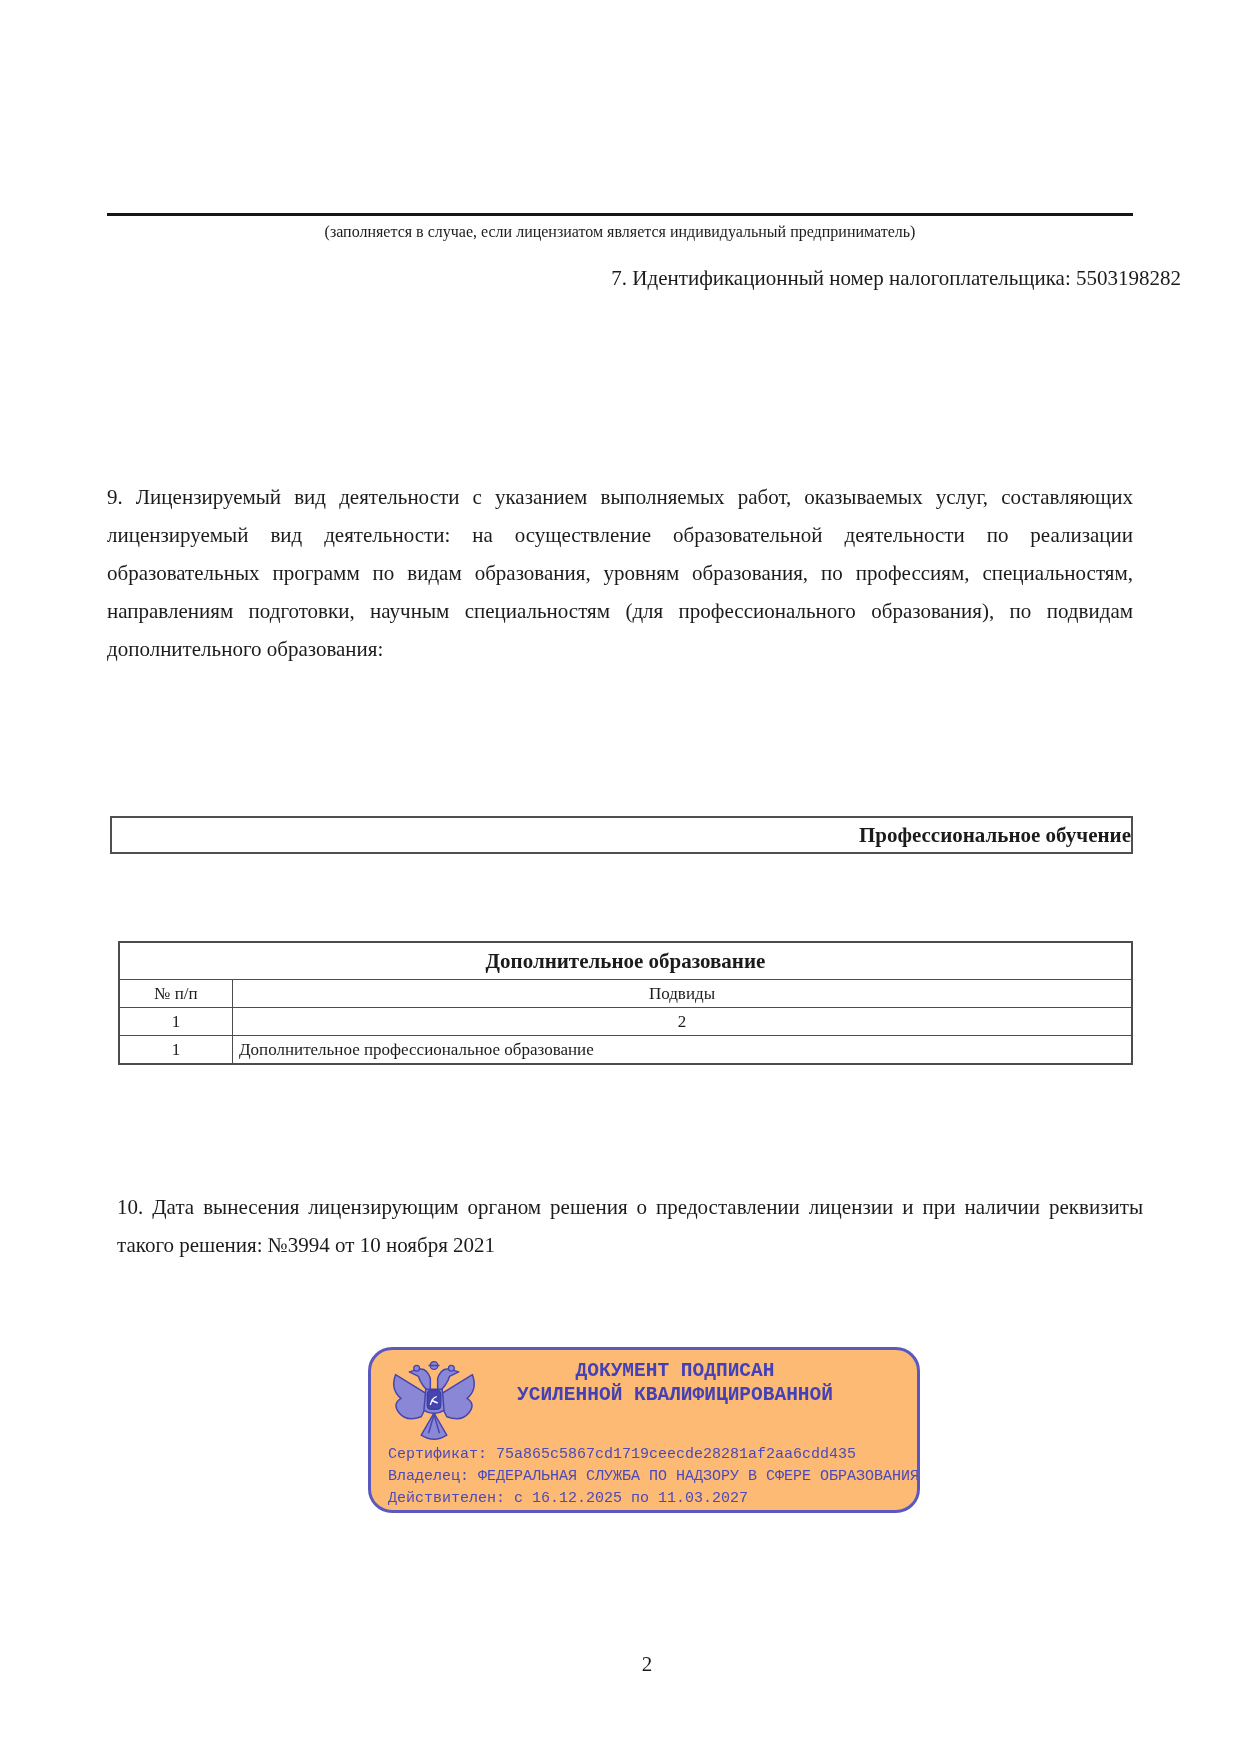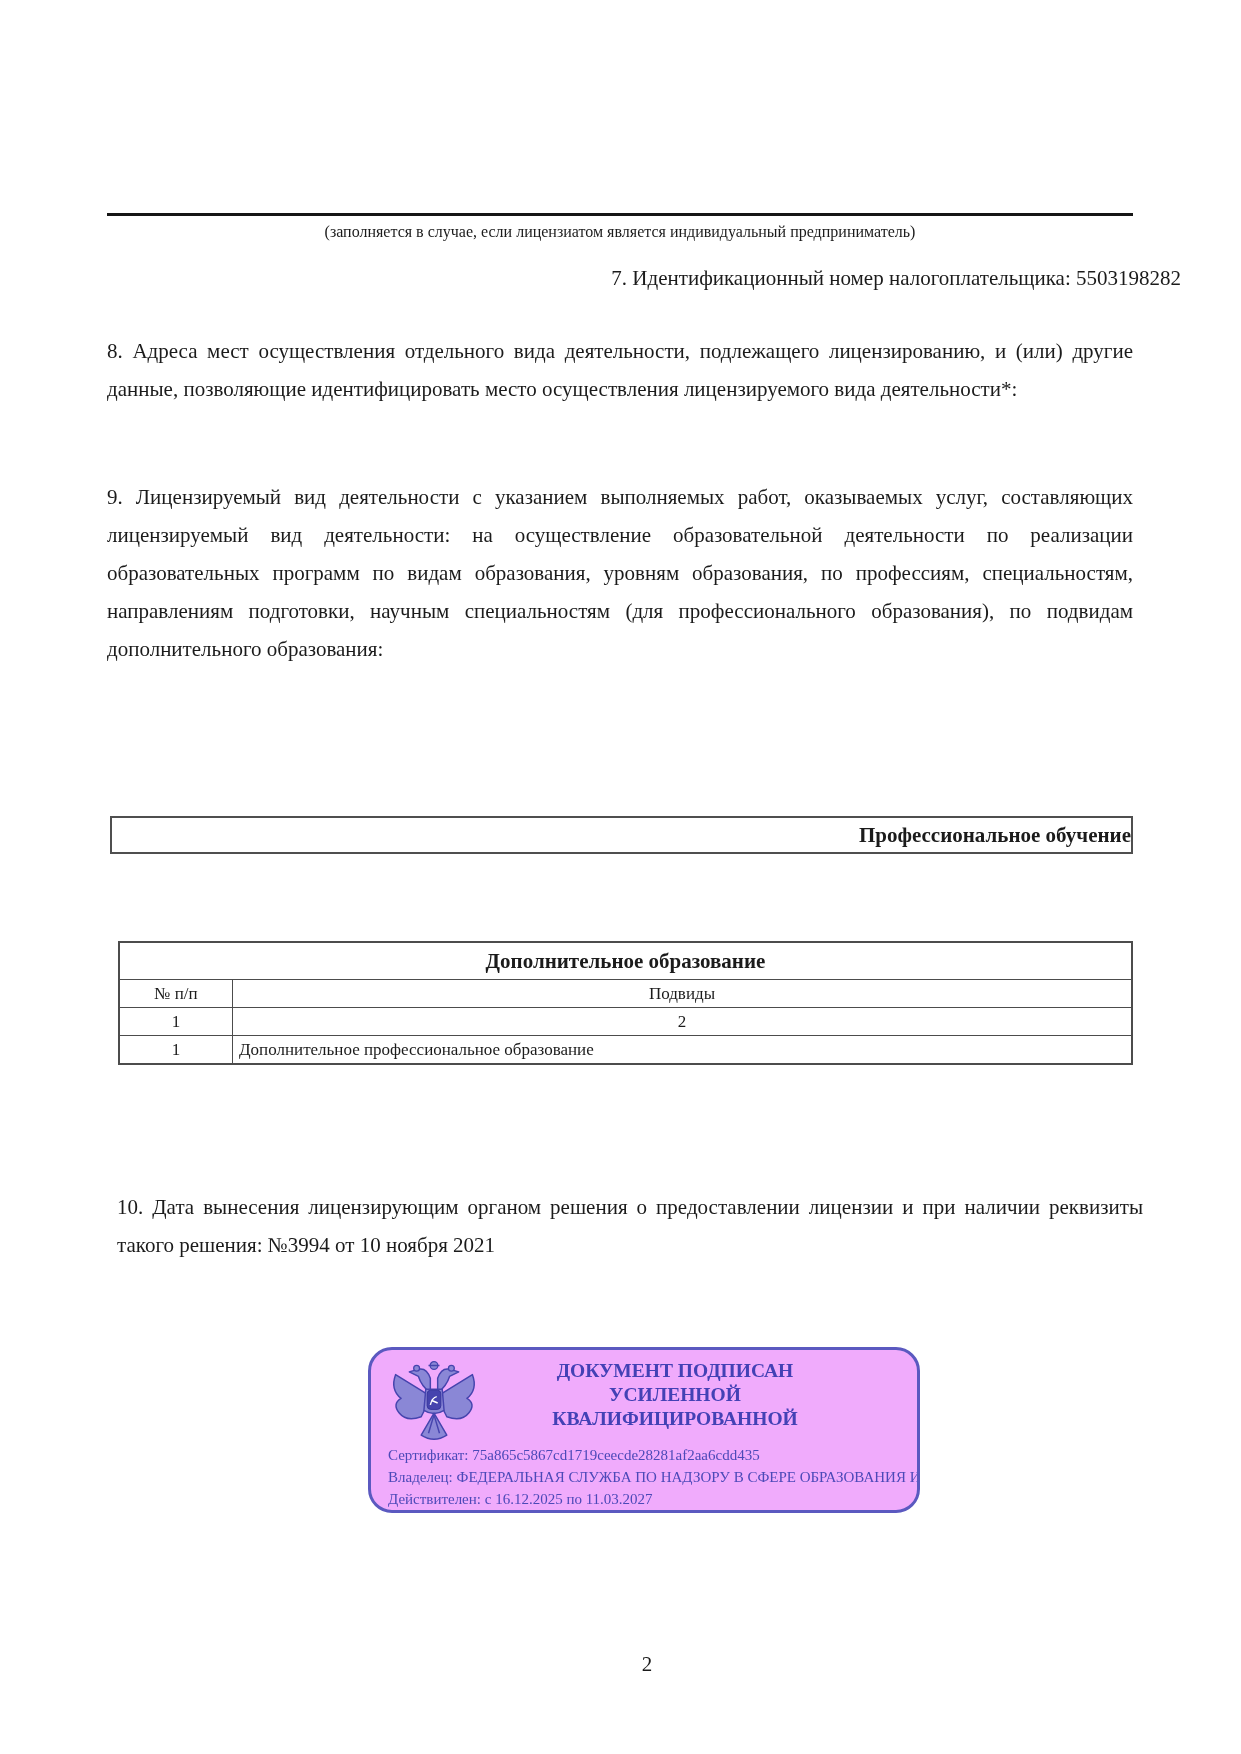--- a/index.html
+++ b/index.html
@@ -58,23 +58,23 @@
   }
   td.center{text-align:center;}
   td.col-num{width:100px;text-align:center;}
   td.r{height:25px;}
   
   .stamp{
     left:368px;top:1347px;width:552px;height:166px;
     border:3px solid #5b59c0;
     border-radius:24px;
     overflow:hidden;
-    font-family:Liberation Serif, serif;
+    font-family:Liberation Mono, monospace;
     box-sizing:border-box;
-    background:#f0abfc;
+    background:#fdba74;
   }
   .stamp-emblem{position:absolute;left:17px;top:10px;width:92px;height:86px;}
   .stamp-title{
     position:absolute;left:118px;top:9px;width:372px;
     text-align:center;
     font-size:19.5px;line-height:24px;font-weight:bold;
     color:#4341b5;
   }
   .stamp-title span{display:block;}
   .stamp-meta{
@@ -94,21 +94,20 @@
 <body>
 
 <div class="page">
 
 
   <div class="abs rule" style="top:213px;"></div>
   <div class="abs caption" style="top:220px;">(заполняется в случае, если лицензиатом является индивидуальный предприниматель)</div>
 
   <div class="abs single-line" style="top:263px;">7. Идентификационный номер налогоплательщика: 5503198282</div>
 
-  <div class="abs body-text" style="top:332px;">8. Адреса мест осуществления отдельного вида деятельности, подлежащего лицензированию, и (или) другие данные, позволяющие идентифицировать место осуществления лицензируемого вида деятельности*:</div>
 
   <div class="abs body-text" style="top:478px;">9. Лицензируемый вид деятельности с указанием выполняемых работ, оказываемых услуг, составляющих лицензируемый вид деятельности: на осуществление образовательной деятельности по реализации образовательных программ по видам образования, уровням образования, по профессиям, специальностям, направлениям подготовки, научным специальностям (для профессионального образования), по подвидам дополнительного образования:</div>
 
   <div class="abs heading-box" style="top:816px;justify-content:flex-end;">
     <span>Профессиональное обучение</span>
   </div>
 
   <table class="edu">
     <tbody>
       <tr>

